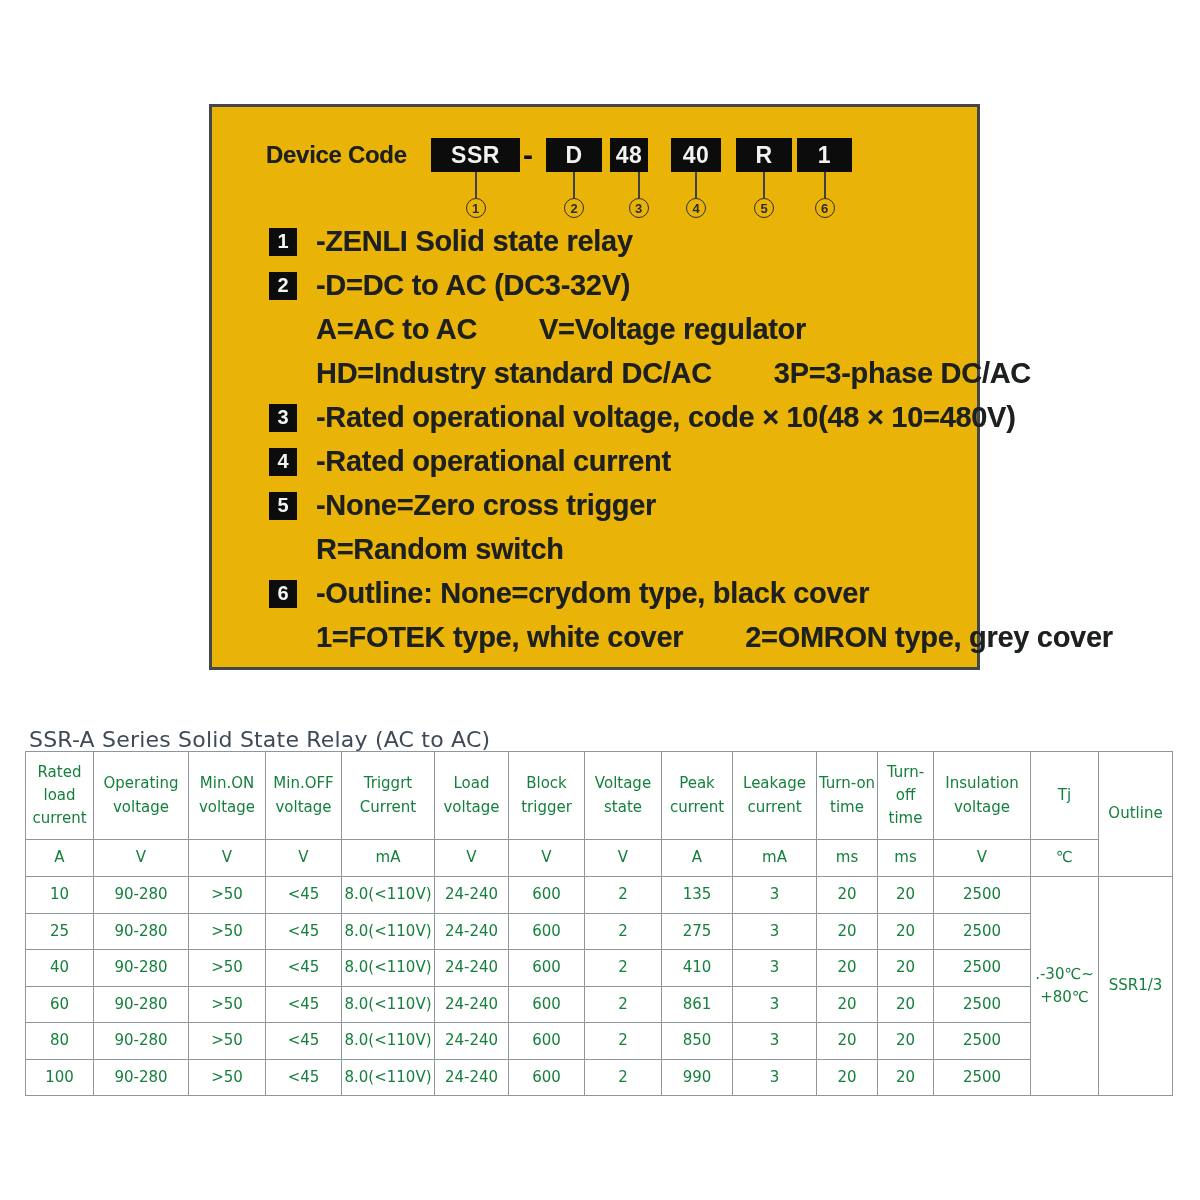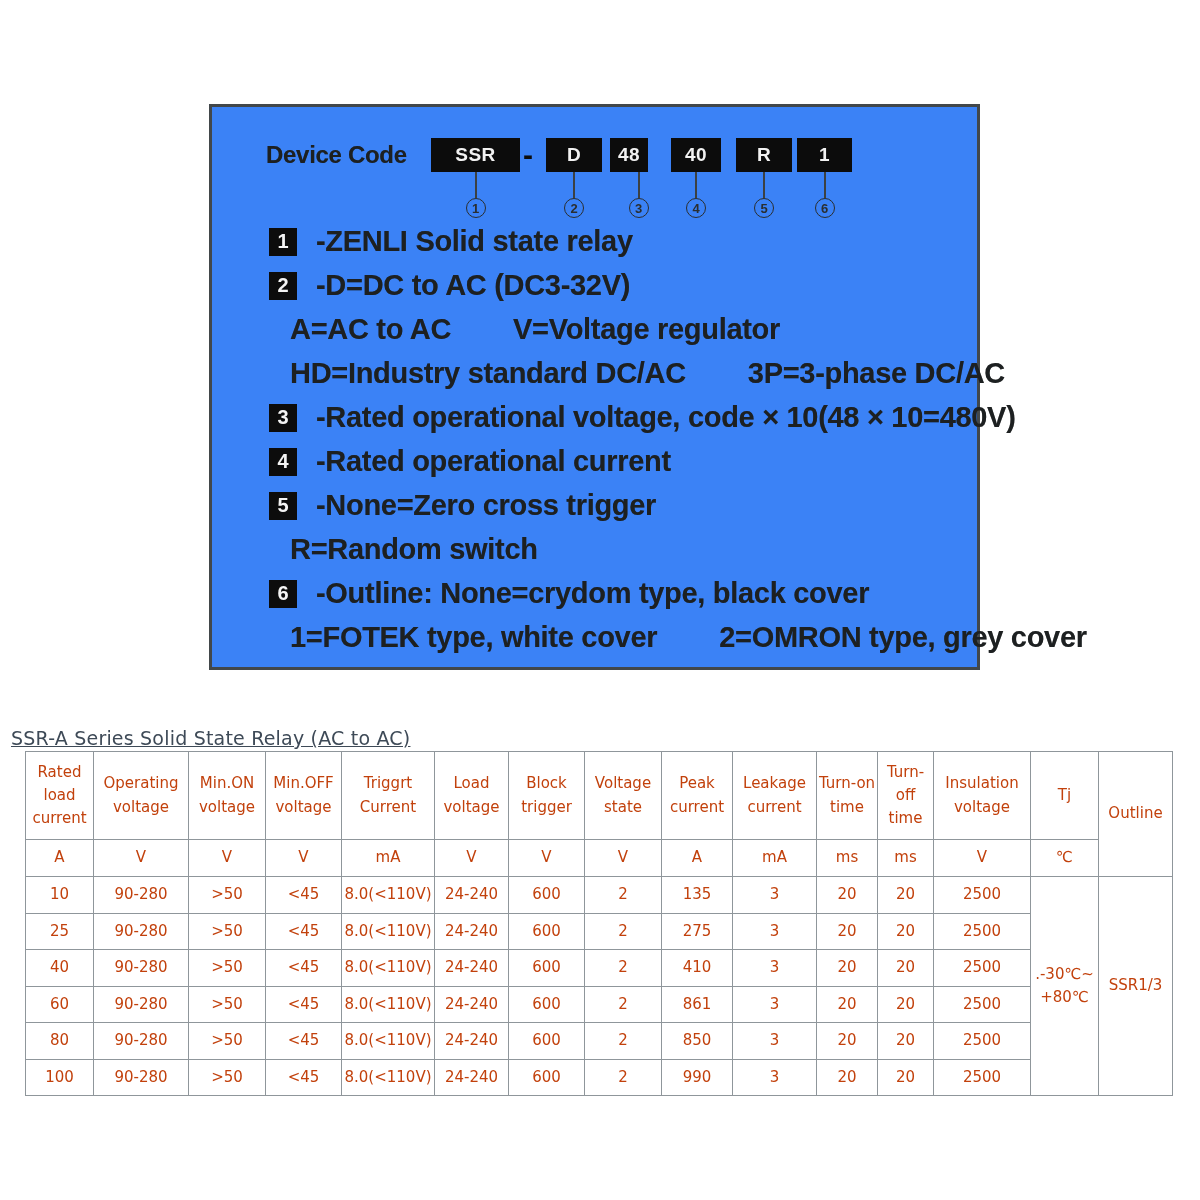--- a/index.html
+++ b/index.html
@@ -4,67 +4,66 @@
 <style>
   html,body{margin:0;padding:0;}
   body{
     width:1200px;height:1200px;position:relative;background:#ffffff;
     font-family:"DejaVu Sans", sans-serif;overflow:hidden;
   }
 
   
   .panel{
     position:absolute;left:209px;top:104px;width:771px;height:566px;
-    background:#3b82f6;border:3px solid #42474a;box-sizing:border-box;
+    background:#eab308;border:3px solid #42474a;box-sizing:border-box;
   }
   .panel *{font-family:"Liberation Sans", sans-serif;}
   .dc-label{
     position:absolute;left:54px;top:34px;font-size:24px;font-weight:700;
     color:#1d2021;letter-spacing:-0.3px;text-shadow:0 0 0.6px rgba(30,33,34,.55);
   }
   .code-box{
     position:absolute;top:31px;height:34px;background:#0c0c0c;color:#f2f2f2;
     display:flex;align-items:center;justify-content:center;
-    font-size:19px;font-weight:700;letter-spacing:0.5px;
+    font-size:23px;font-weight:700;letter-spacing:0.5px;
   }
   .code-dash{
     position:absolute;top:31px;left:303px;width:26px;height:34px;
     display:flex;align-items:center;justify-content:center;
     font-size:30px;font-weight:700;color:#0c0c0c;
   }
   .callout-line{position:absolute;width:2px;background:#3c4143;top:65px;height:26px;}
   .callout-circle{
     position:absolute;top:91px;width:20px;height:20px;border:1.6px solid #2a2e30;
     border-radius:50%;box-sizing:border-box;display:flex;align-items:center;justify-content:center;
     font-size:13px;font-weight:700;color:#2a2e30;background:transparent;
   }
   .legend{position:absolute;left:57px;top:121px;}
   .legend-row{display:flex;align-items:center;height:27px;margin-bottom:17px;}
   .legend-badge{
     width:28px;height:28px;background:#0c0c0c;color:#f4f4f4;flex:0 0 28px;
     display:flex;align-items:center;justify-content:center;
     font-size:20px;font-weight:700;margin-right:19px;
   }
-  .legend-sub{margin-left:21px;}
+  .legend-sub{margin-left:47px;}
   .legend-parts{display:flex;gap:62px;}
   .legend-text{
     font-size:29px;font-weight:700;color:#1d2021;letter-spacing:-0.3px;
     white-space:nowrap;text-shadow:0 0 0.6px rgba(30,33,34,.5);
   }
 
   
   .tbl-title{
-    position:absolute;left:11px;top:727px;font-size:19px;color:#3e4a57;
+    position:absolute;left:29px;top:727px;font-size:22px;color:#3e4a57;
     letter-spacing:0.2px;
-    text-decoration:underline;
   }
   .tbl-wrap{position:absolute;left:25px;top:751px;}
   table.spec{
     border-collapse:collapse;table-layout:fixed;width:1148px;
-    color:#c2410c;font-size:15px;
+    color:#15803d;font-size:15px;
   }
   table.spec th, table.spec td{
     border:1px solid #8f969b;text-align:center;vertical-align:middle;
     font-weight:400;padding:2px 1px;box-sizing:border-box;line-height:1.55;
     overflow:hidden;
   }
   tr.head-row{height:88px;}
   tr.unit-row{height:37px;}
   tr.data-row{height:36.5px;}
   td.merged{line-height:1.7;}

